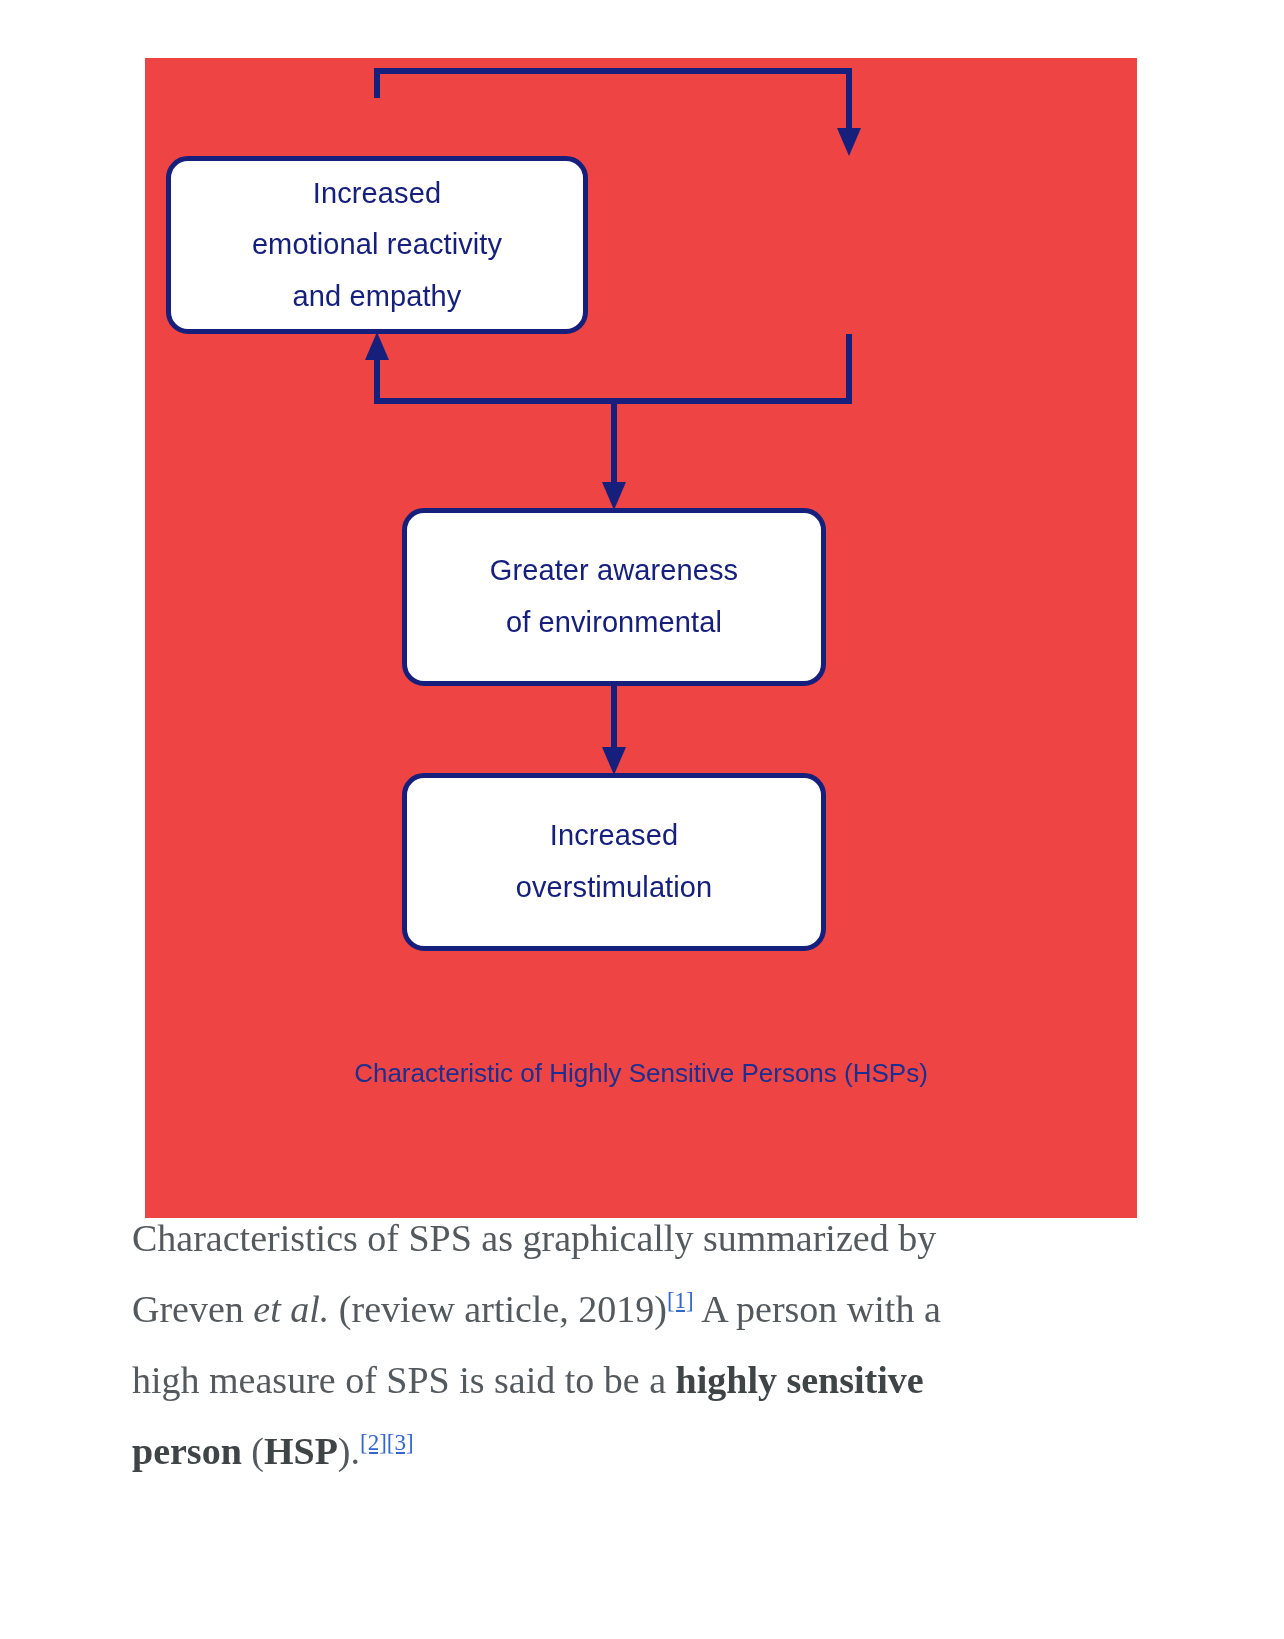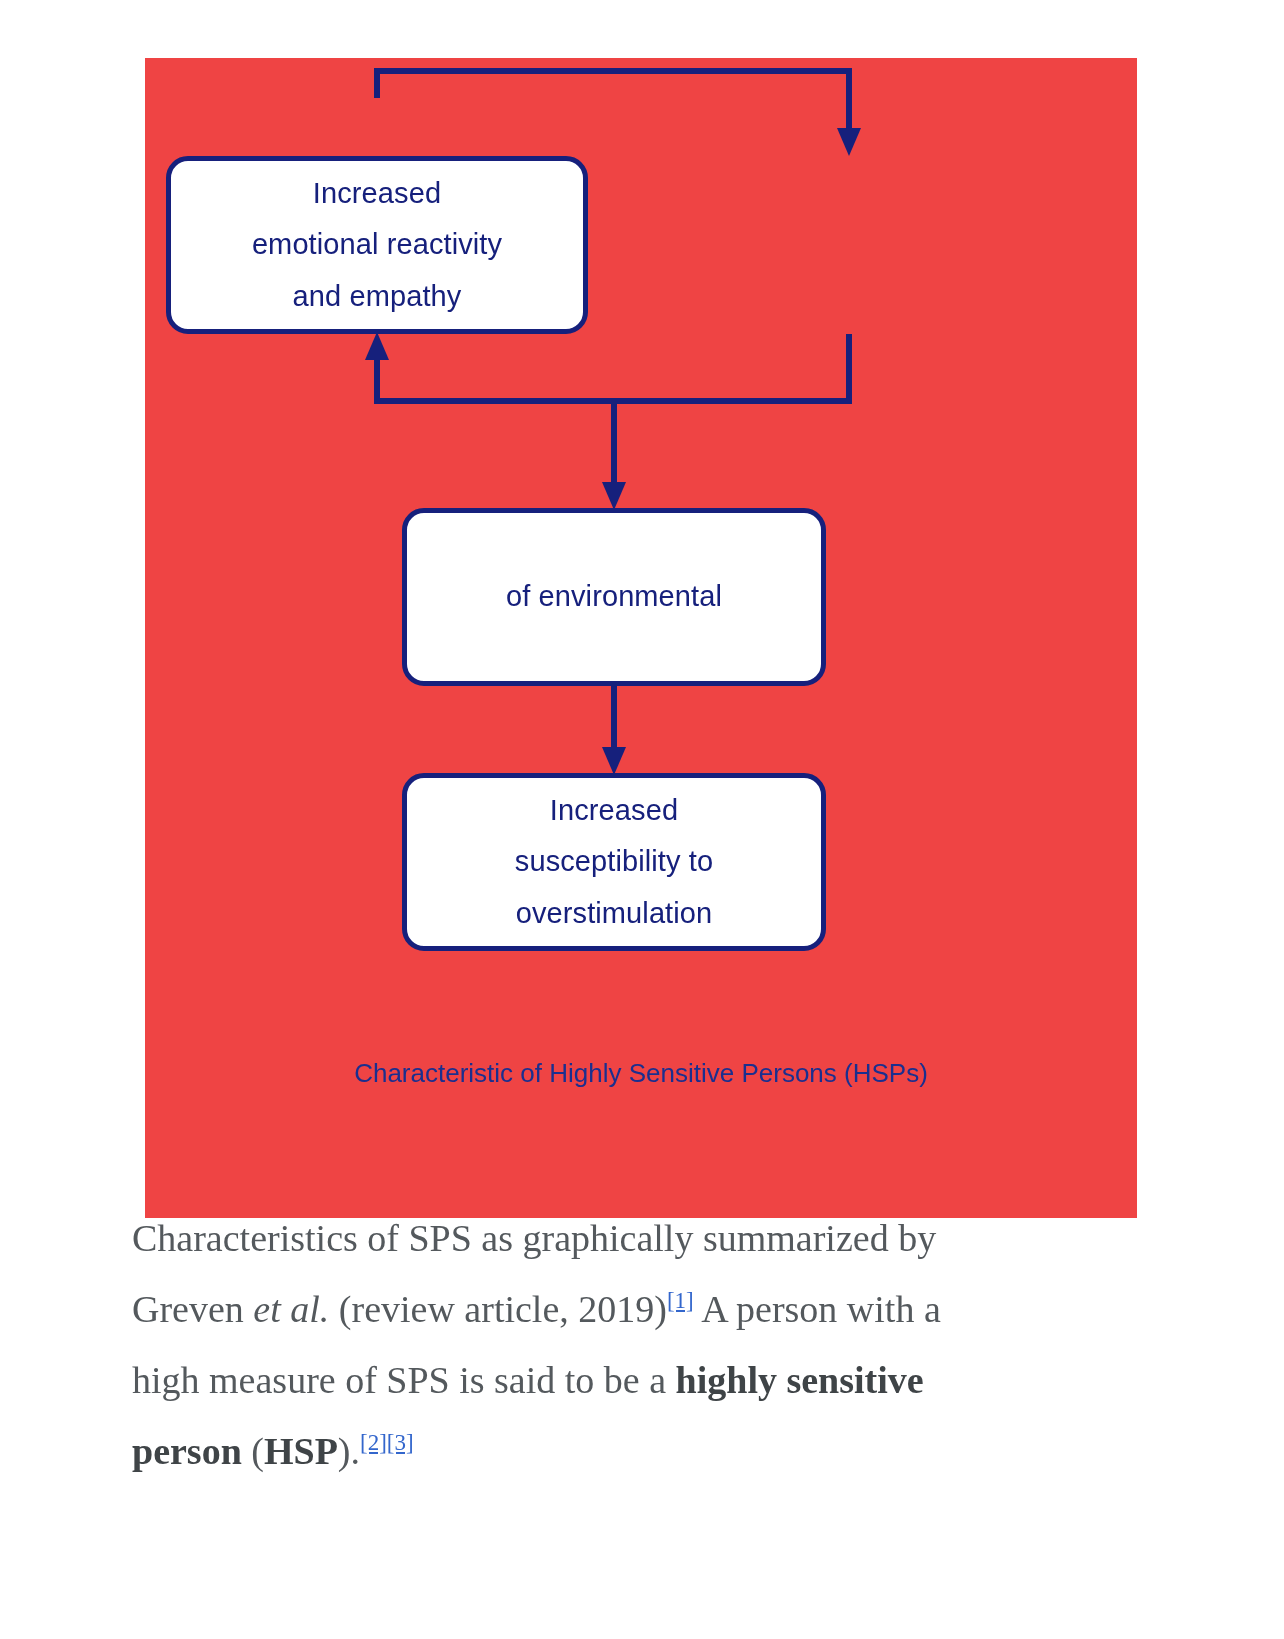--- a/index.html
+++ b/index.html
@@ -132,28 +132,28 @@
     <div>
       <span>Increased</span>
       <span>emotional reactivity</span>
       <span>and empathy</span>
     </div>
   </div>
 
 
   <div class="node" id="node-awareness">
     <div>
+      <span>Greater awareness</span>
       <span>of environmental</span>
     </div>
   </div>
 
   <div class="node" id="node-overstim">
     <div>
       <span>Increased</span>
-      <span>susceptibility to</span>
       <span>overstimulation</span>
     </div>
   </div>
 
   <div id="figure-subtitle">Characteristic of Highly Sensitive Persons (HSPs)</div>
 </div>
 
 <div id="caption">
   <span>Characteristics of SPS as graphically summarized by Greven </span><span class="it">et al.</span><span> (review article, 2019)</span><a class="ref" href="#">[1]</a><span> A person with a high measure of SPS is said to be a </span><span class="bold">highly sensitive person</span><span> (</span><span class="bold">HSP</span><span>).</span><a class="ref" href="#">[2]</a><a class="ref" href="#">[3]</a>
 </div>

